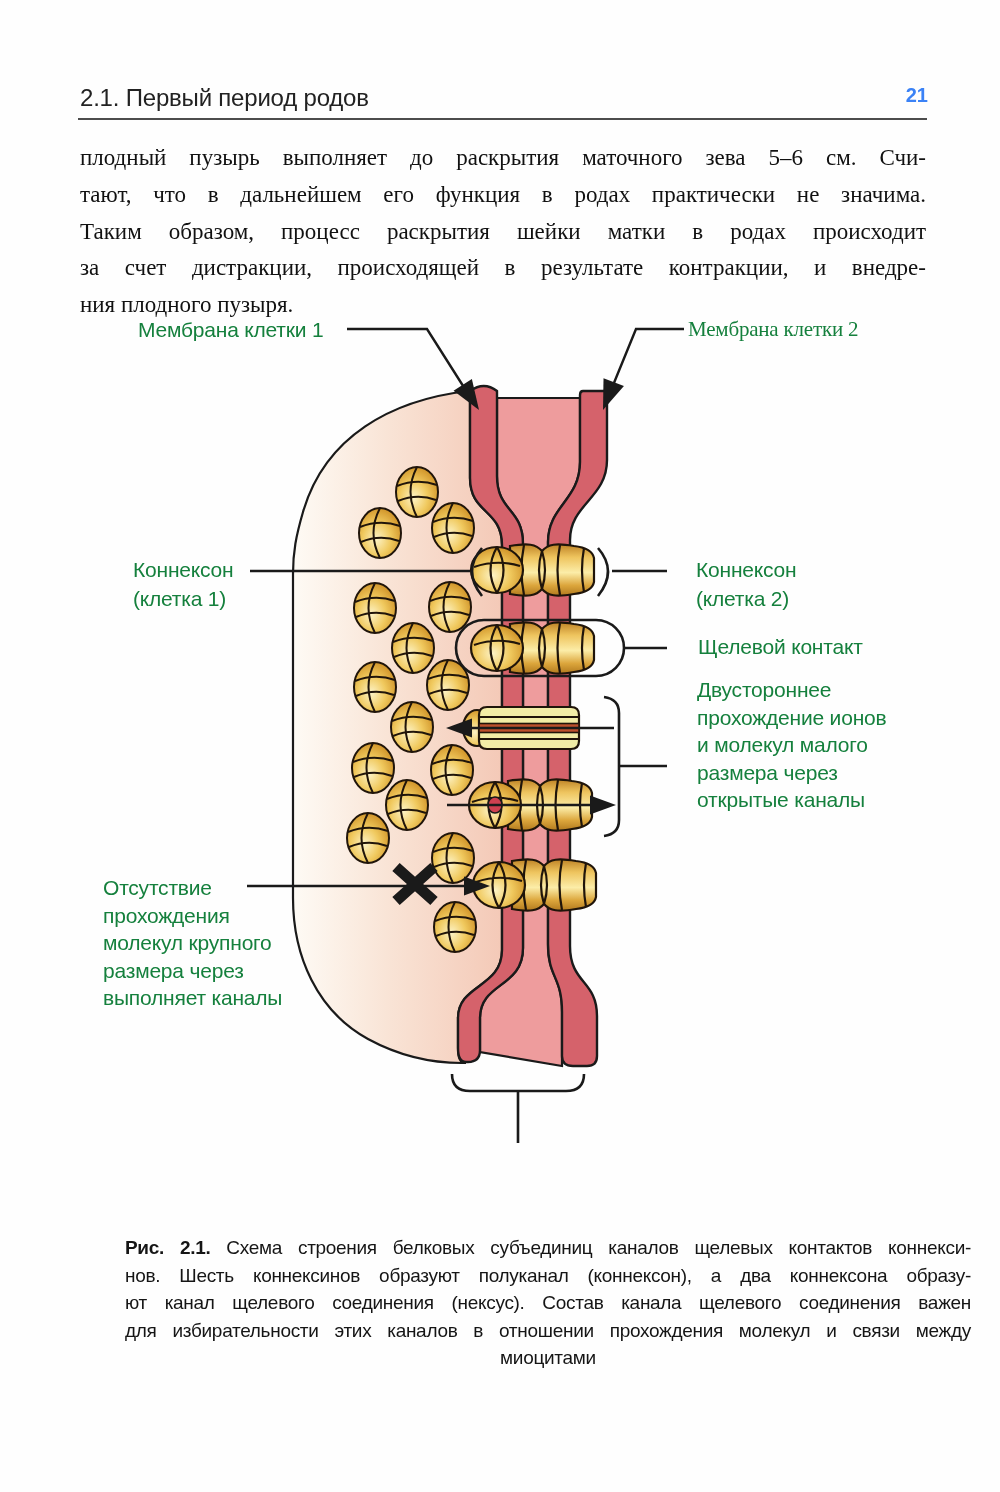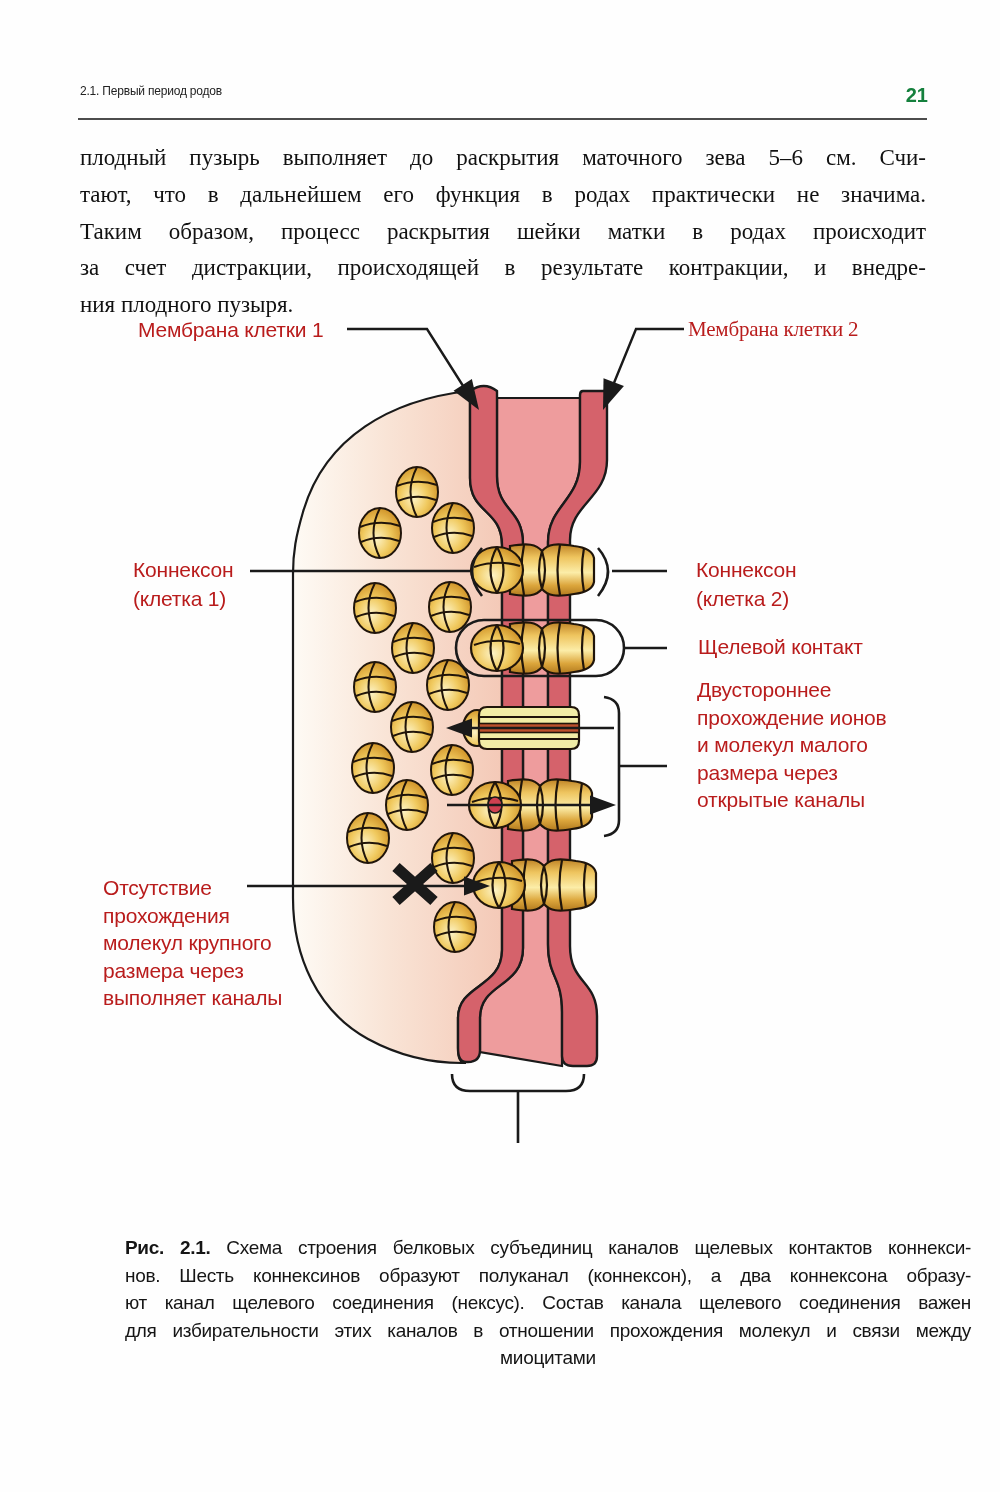--- a/index.html
+++ b/index.html
@@ -2,30 +2,30 @@
 <html><head>
 <meta charset="utf-8">
 <style>
   html,body{margin:0;padding:0;background:#e8e8e8;}
   .page{
     position:relative;width:1000px;height:1492px;background:#fefefe;
     margin:0 auto;overflow:hidden;
     font-family:"Liberation Sans",sans-serif;color:#1a1a1a;
   }
   .abs{position:absolute;}
-  .hdr{font-size:12px;letter-spacing:-0.2px;color:#222;}
-  .pagenum{font-size:20px;font-weight:bold;color:#15803d;}
+  .hdr{font-size:24px;letter-spacing:-0.2px;color:#222;}
+  .pagenum{font-size:20px;font-weight:bold;color:#3b82f6;}
   .rule{height:2px;background:#4c4c4c;}
   .bodytext{
     font-family:"Liberation Serif",serif;font-size:23px;line-height:36.8px;
     color:#111;width:846px;
   }
   .body-line{text-align:justify;text-align-last:justify;white-space:nowrap;}
   .body-line.last{text-align-last:left;}
-  .lbl{font-size:21px;line-height:27.5px;letter-spacing:-0.2px;color:#b91c1c;}
+  .lbl{font-size:21px;line-height:27.5px;letter-spacing:-0.2px;color:#15803d;}
   .lbl2{line-height:28.5px;}
   .center{text-align:center;}
   .caption{
     font-size:19px;line-height:27.6px;letter-spacing:-0.3px;color:#151515;width:846px;margin-left:45px;
   }
   .cap-line{text-align:justify;text-align-last:justify;white-space:nowrap;}
   .cap-line.last{text-align-last:center;}
   svg{display:block;}
 </style>
 </head>

